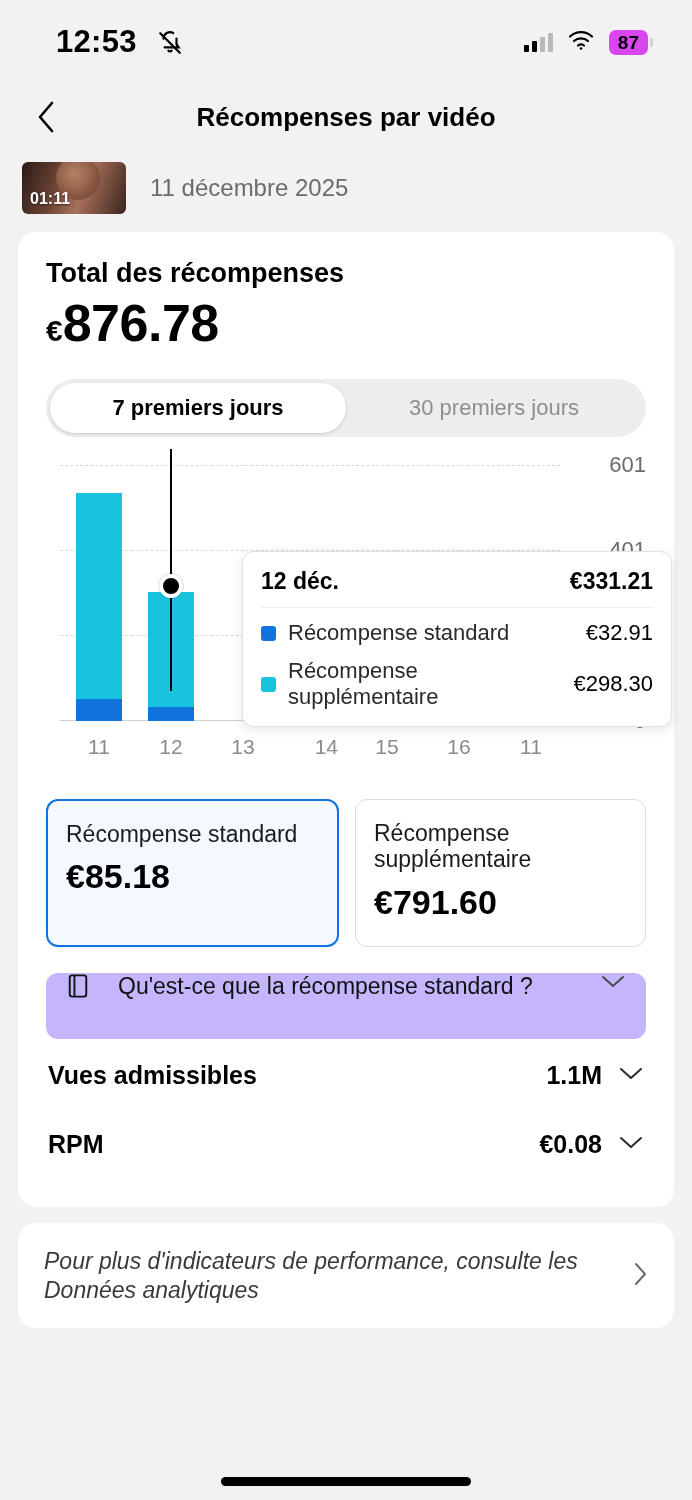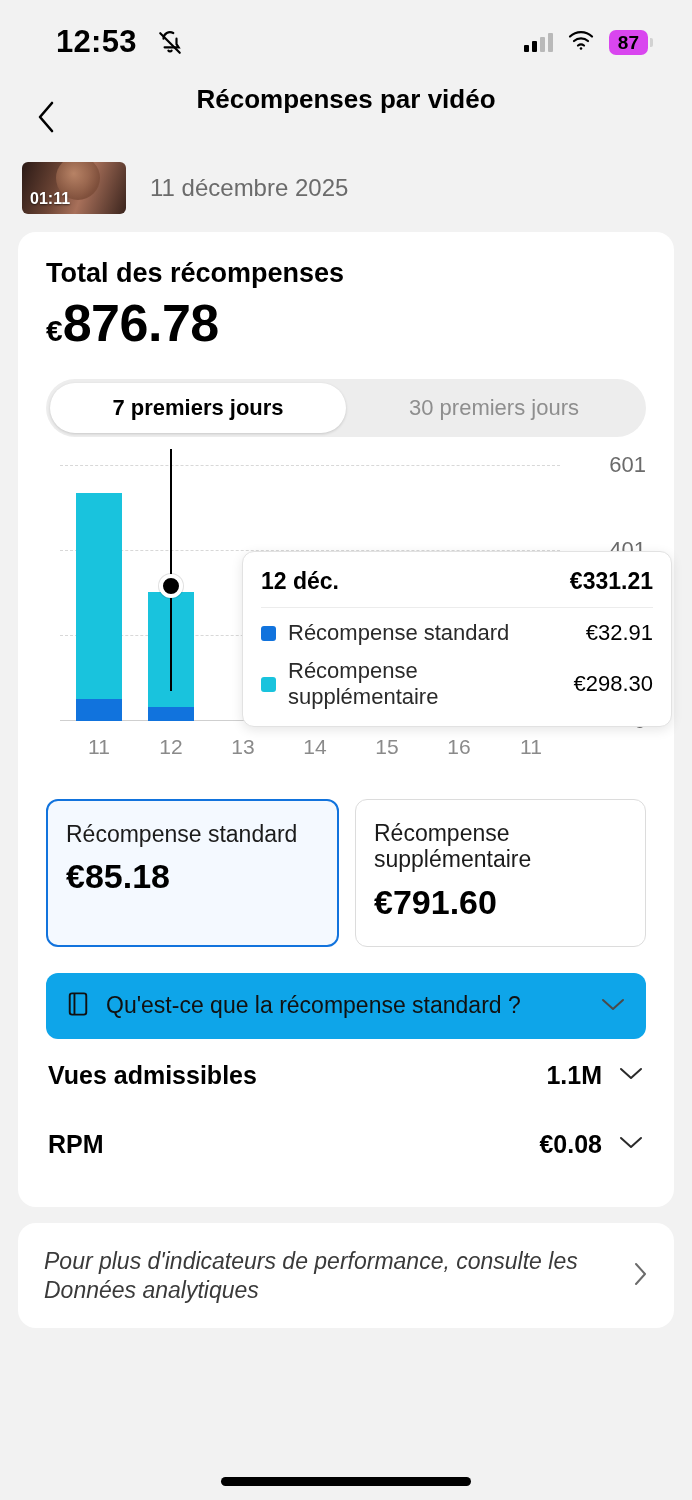--- a/index.html
+++ b/index.html
@@ -68,20 +68,21 @@
     height: 9px;
     background: #d2d2d2;
     border-radius: 0 2px 2px 0;
   }
 
   
   .navbar {
     position: relative;
     height: 66px;
     display: flex;
+    align-items: center;
     justify-content: center;
   }
   .nav-title {
     font-size: 26px;
     font-weight: bold;
     color: #000;
   }
   .back-btn {
     position: absolute;
     left: 26px;
@@ -314,27 +315,26 @@
   .box-val {
     margin-top: 10px;
     font-size: 34px;
     font-weight: bold;
     color: #000;
   }
 
   
   .info-strip {
     margin-top: 26px;
-    background: #0ea5e9;
+    background: #c4b5fd;
     border-radius: 12px;
     height: 66px;
     display: flex;
-    align-items: center;
     padding: 0 20px;
-    gap: 16px;
+    gap: 28px;
   }
   .info-text {
     flex: 1;
     font-size: 23px;
     color: #111;
   }
 
   
   .metric {
     display: flex;
@@ -478,21 +478,21 @@
       </div>
 
       <div class="ylabel" style="top:0px;">601</div>
       <div class="ylabel" style="top:85px;">401</div>
       <div class="ylabel" style="top:170px;">200</div>
       <div class="ylabel" style="top:256px;">0</div>
 
       <div class="xtick" style="left:30px;">11</div>
       <div class="xtick" style="left:102px;">12</div>
       <div class="xtick" style="left:174px;">13</div>
-      <div class="xtick" style="left:246px;">14</div>
+      <div class="xtick" style="left:246px;text-align:right;">14</div>
       <div class="xtick" style="left:318px;">15</div>
       <div class="xtick" style="left:390px;">16</div>
       <div class="xtick" style="left:462px;">11</div>
 
       <div class="tooltip">
         <div class="tt-head">
           <span>12 déc.</span>
           <span>€331.21</span>
         </div>
         <div class="tt-row">

